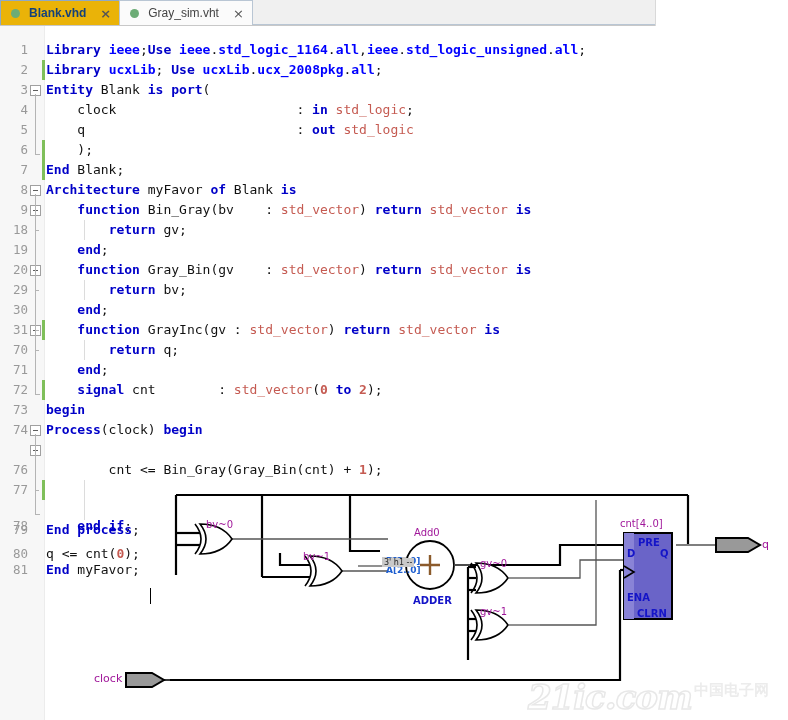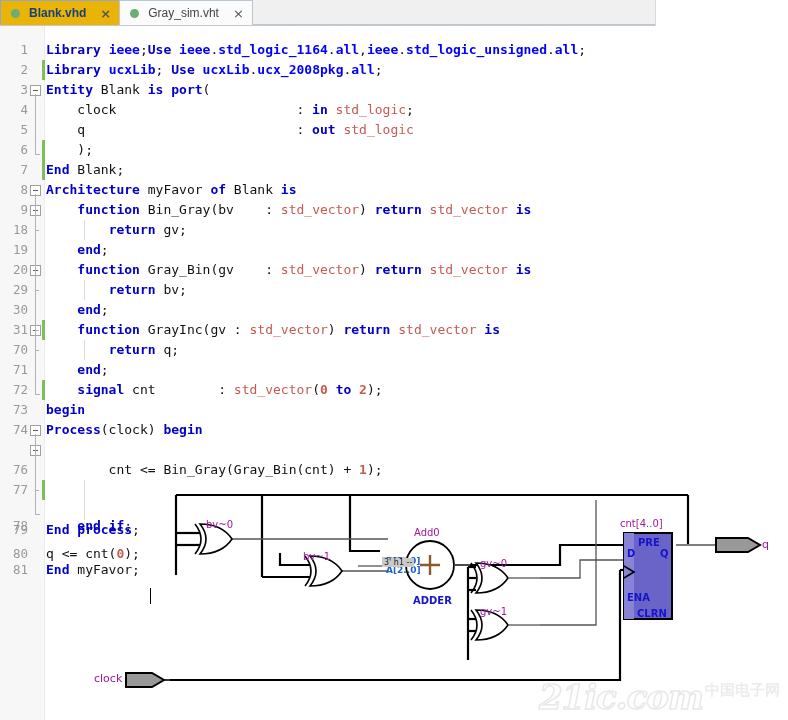--- a/index.html
+++ b/index.html
@@ -212,21 +212,21 @@
   .lbl-pin  { color: #a0179a; font-size: 11px; }
   .lbl-const{
     color:#222; font-size:8px;
     background:#c9c9c9;
     padding:0 2px;
   }
 
   
   .watermark {
     position: absolute;
-    right: 8px; bottom: 6px;
+    right: 19px; bottom: 6px;
     display: flex;
     align-items: flex-end;
     opacity: 1;
     user-select: none;
   }
   .wm-21ic {
     font-family: "DejaVu Serif", serif;
     font-size: 34px;
     font-weight: bold;
     font-style: italic;

